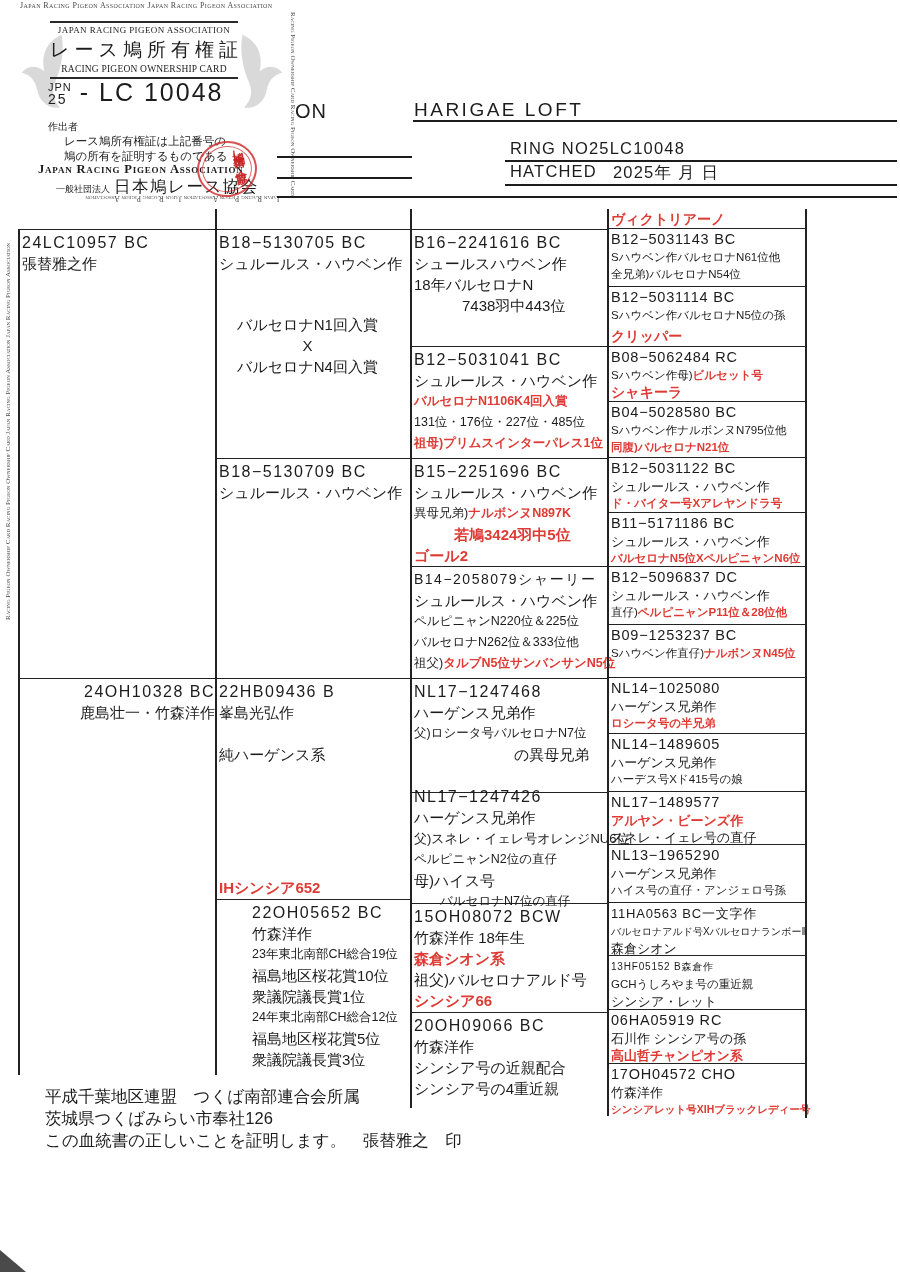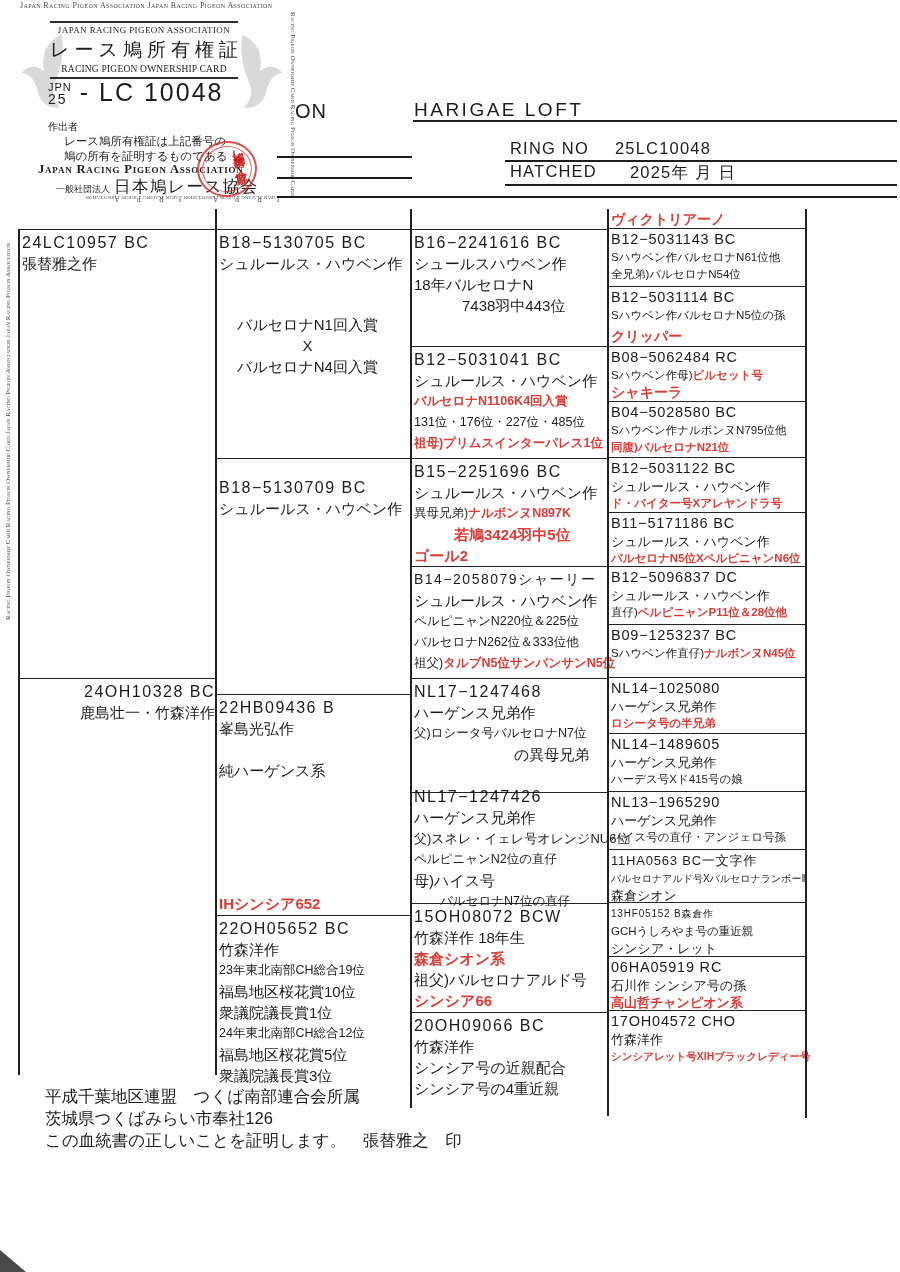--- a/index.html
+++ b/index.html
@@ -36,22 +36,22 @@
   .seal-in{position:absolute;inset:3px;border:1.2px solid rgba(205,40,40,.7);border-radius:50%;
            color:rgba(200,35,35,.9);writing-mode:vertical-rl;font-size:12px;font-weight:bold;
            line-height:12px;letter-spacing:-2px;padding:2px 5px;overflow:hidden;}
   .dove{position:absolute;width:52px;height:88px;opacity:.5;}
   .dove-l{left:20px;top:28px;}
   .dove-r{left:232px;top:28px;transform:scaleX(-1);}
   
   .hdr-frag{left:295px;top:100px;font-size:20px;letter-spacing:1px;}
   .loft{left:414px;top:99px;font-size:19px;letter-spacing:2.5px;white-space:nowrap;}
   .ringno,.hatched{font-size:16.5px;letter-spacing:1.2px;display:flex;white-space:nowrap;}
-  .ringno{left:510px;top:139px;gap:26px;}
-  .hatched{left:510px;top:162px;gap:33px;}
+  .ringno{left:510px;top:139px;}
+  .hatched{left:510px;top:162px;gap:16px;}
   .rule{position:absolute;height:1.6px;background:#1c1c1c;}
   .thick{height:2.2px;}
   .vline{position:absolute;width:1.6px;background:#222;}
   
   .ped-col{position:absolute;}
   .tb{border-top:1.8px solid #222;}
   .ped-cell{box-sizing:border-box;border-bottom:1.6px solid #222;padding:2px 0 1px 4px;
             display:flex;flex-direction:column;overflow:visible;}
   .ped-cell.nb{border-bottom:none;}
   .ln{white-space:nowrap;}
@@ -144,31 +144,31 @@
         </div>
       </div>
       <div class="ped-col g2 tb" style="left: 215px; top: 229px; width: 195px;">
         <div class="ped-cell" style="height: 229px;">
           <div class="ln ring"><span>B18−5130705  BC</span></div>
           <div class="ln"><span>シュルールス・ハウベン作</span></div>
           <div class="ln ctr" style="margin-top: 40px;"><span>バルセロナN1回入賞</span></div>
           <div class="ln ctr"><span>X</span></div>
           <div class="ln ctr"><span>バルセロナN4回入賞</span></div>
         </div>
-        <div class="ped-cell" style="height: 220px; margin-top: 16px;">
+        <div class="ped-cell" style="height: 220px;">
           <div class="ln ring"><span>B18−5130709  BC</span></div>
           <div class="ln"><span>シュルールス・ハウベン作</span></div>
         </div>
         <div class="ped-cell" style="height: 221px;">
           <div class="ln ring"><span>22HB09436  B</span></div>
           <div class="ln"><span>峯島光弘作</span></div>
           <div class="ln" style="margin-top: 21px;"><span>純ハーゲンス系</span></div>
           <div class="ln name bot"><span class="r">IHシンシア652</span></div>
         </div>
-        <div class="ped-cell nb" style="height: 211px;">
+        <div class="ped-cell nb" style="height: 211px; margin-left: 33px;">
           <div class="ln ring"><span>22OH05652  BC</span></div>
           <div class="ln"><span>竹森洋作</span></div>
           <div class="ln cond"><span>23年東北南部CH総合19位</span></div>
           <div class="ln"><span>福島地区桜花賞10位</span></div>
           <div class="ln"><span>衆議院議長賞1位</span></div>
           <div class="ln cond"><span>24年東北南部CH総合12位</span></div>
           <div class="ln"><span>福島地区桜花賞5位</span></div>
           <div class="ln"><span>衆議院議長賞3位</span></div>
         </div>
       </div>
@@ -274,20 +274,25 @@
         <div class="ped-cell" style="height: 56px;">
           <div class="ln ring"><span>NL14−1025080</span></div>
           <div class="ln"><span>ハーゲンス兄弟作</span></div>
           <div class="ln cond"><span class="r">ロシータ号の半兄弟</span></div>
         </div>
         <div class="ped-cell" style="height: 58px;">
           <div class="ln ring"><span>NL14−1489605</span></div>
           <div class="ln"><span>ハーゲンス兄弟作</span></div>
           <div class="ln cond"><span>ハーデス号Xド415号の娘</span></div>
         </div>
+        <div class="ped-cell" style="height: 53px;">
+          <div class="ln ring"><span>NL17−1489577</span></div>
+          <div class="ln"><span class="r">アルヤン・ビーンズ作</span></div>
+          <div class="ln"><span>スネレ・イェレ号の直仔</span></div>
+        </div>
         <div class="ped-cell" style="height: 58px;">
           <div class="ln ring"><span>NL13−1965290</span></div>
           <div class="ln"><span>ハーゲンス兄弟作</span></div>
           <div class="ln cond"><span>ハイス号の直仔・アンジェロ号孫</span></div>
         </div>
         <div class="ped-cell" style="height: 53px;">
           <div class="ln ring" style="font-size: 13px;"><span>11HA0563  BC一文字作</span></div>
           <div class="ln cond" style="font-size: 10px;"><span>バルセロナアルド号XバルセロナランボーⅡ</span></div>
           <div class="ln"><span>森倉シオン</span></div>
         </div>

